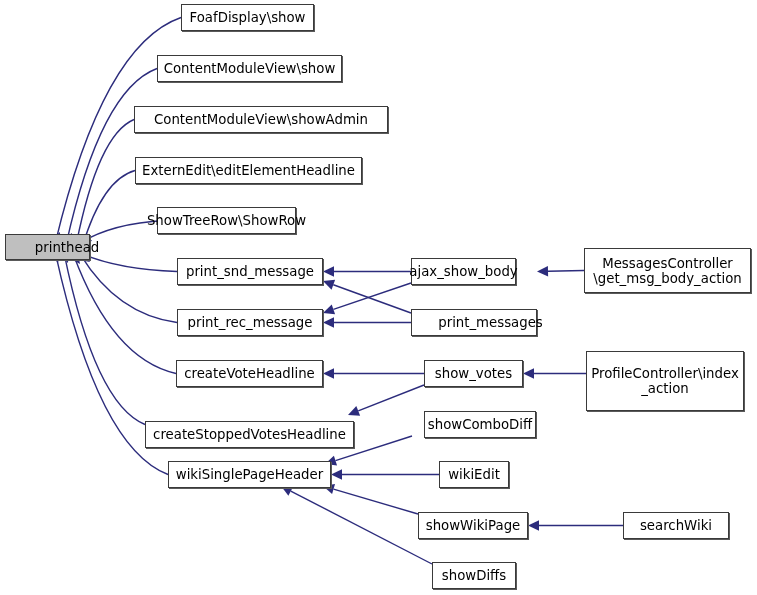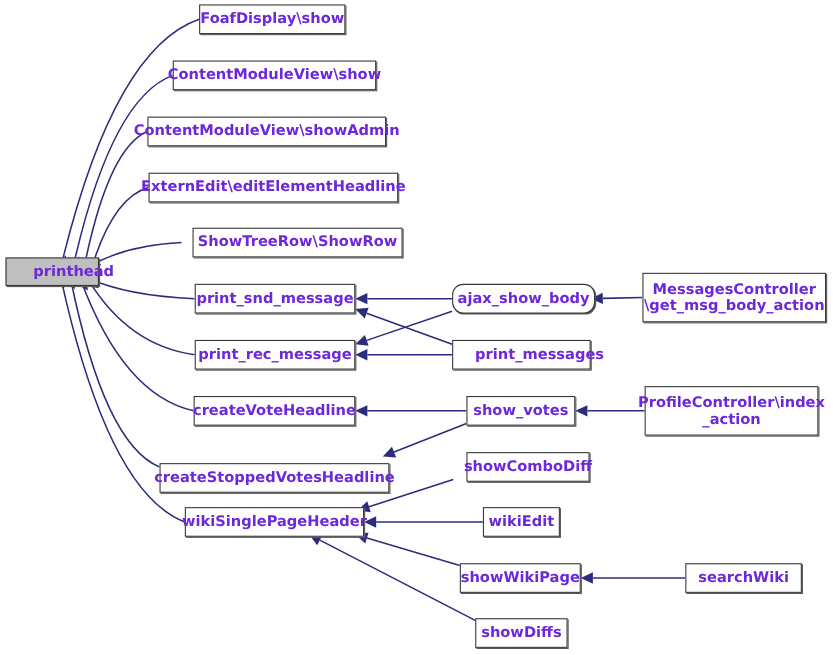--- a/index.html
+++ b/index.html
@@ -6,27 +6,26 @@
   body{width:757px;height:595px;overflow:hidden;font-family:"DejaVu Sans",sans-serif;}
   #canvas{position:relative;width:757px;height:595px;background:#ffffff;}
   svg#edges{position:absolute;left:0;top:0;width:757px;height:595px;}
   .node{
     position:absolute;
     box-sizing:border-box;
     border:1px solid #3a3a3a;
     background:#ffffff;
     display:flex;align-items:center;justify-content:center;
     text-align:center;
-    color:#6d28d9;
+    color:#000000;
     font-size:13.3px;
     line-height:15px;
     letter-spacing:0px;
     white-space:pre;
     box-shadow:1px 1px 0 0 #5a5a5a;
-    font-weight:bold;
   }
   .node.root{background:#bfbfbf;padding-left:39px;}
   .edge{fill:none;stroke:#2c2c7c;stroke-width:1.4;}
   .arrowfill{fill:#2c2c7c;}
 </style>
 </head>
 <body>
 
 <div id="canvas">
   <svg id="edges" viewBox="0 0 757 595">
@@ -74,34 +73,34 @@
       <polygon points="323,486 335.021357451132,484.12197842607884 332.0811430300253,494.0977059262623" class="arrowfill"></polygon>
       <path d="M 432 564 L 290.7731248425547 491.04836912396866" class="edge"></path>
       <polygon points="281,486 293.15962661024895,486.4283464711246 288.38662307486044,495.6683917768127" class="arrowfill"></polygon>
       <path d="M 623 525.5 L 539 525.5" class="edge"></path>
       <polygon points="528,525.5 539,520.3 539,530.7" class="arrowfill"></polygon>
     </svg>
   <div id="nodes">
       <div class="node root" style="left: 5px; top: 234px; width: 85px; height: 26px;">printhead</div>
       <div class="node" style="left: 181px; top: 4px; width: 133px; height: 27px;">FoafDisplay\show</div>
       <div class="node" style="left: 157px; top: 55px; width: 185px; height: 27px;">ContentModuleView\show</div>
-      <div class="node" style="left: 134px; top: 106px; width: 217px; height: 27px;">ContentModuleView\showAdmin</div>
+      <div class="node" style="left: 134px; top: 106px; width: 254px; height: 27px;">ContentModuleView\showAdmin</div>
       <div class="node" style="left: 135px; top: 157px; width: 227px; height: 27px;">ExternEdit\editElementHeadline</div>
-      <div class="node" style="left: 175px; top: 207px; width: 191px; height: 27px;">ShowTreeRow\ShowRow</div>
+      <div class="node" style="left: 157px; top: 207px; width: 139px; height: 27px;">ShowTreeRow\ShowRow</div>
       <div class="node" style="left: 177px; top: 258px; width: 146px; height: 27px; text-align: center;">print_snd_message</div>
       <div class="node" style="left: 177px; top: 309px; width: 146px; height: 27px;">print_rec_message</div>
       <div class="node" style="left: 176px; top: 360px; width: 147px; height: 27px;">createVoteHeadline</div>
       <div class="node" style="left: 145px; top: 411px; width: 209px; height: 27px; margin-top: 10px;">createStoppedVotesHeadline</div>
       <div class="node" style="left: 168px; top: 461px; width: 163px; height: 27px;">wikiSinglePageHeader</div>
-      <div class="node" style="left: 411px; top: 258px; width: 130px; height: 27px; border-radius: 10px;">ajax_show_body</div>
+      <div class="node" style="left: 411px; top: 258px; width: 105px; height: 27px;">ajax_show_body</div>
       <div class="node" style="left: 411px; top: 309px; width: 126px; height: 27px; padding-left: 33px;">print_messages</div>
       <div class="node" style="left: 424px; top: 360px; width: 99px; height: 27px; text-align: center;">show_votes</div>
       <div class="node" style="left: 424px; top: 411px; width: 112px; height: 27px;">showComboDiff</div>
       <div class="node" style="left: 439px; top: 461px; width: 70px; height: 27px;">wikiEdit</div>
       <div class="node" style="left: 418px; top: 512px; width: 110px; height: 27px;">showWikiPage</div>
       <div class="node" style="left: 432px; top: 562px; width: 84px; height: 27px;">showDiffs</div>
       <div class="node" style="left: 584px; top: 248px; width: 167px; height: 45px;">MessagesController
 \get_msg_body_action</div>
-      <div class="node" style="left: 586px; top: 351px; width: 158px; height: 45px;">ProfileController\index
+      <div class="node" style="left: 586px; top: 351px; width: 158px; height: 60px;">ProfileController\index
 _action</div>
       <div class="node" style="left: 623px; top: 512px; width: 106px; height: 27px;">searchWiki</div>
     </div>
 </div>
 
 </body></html>

